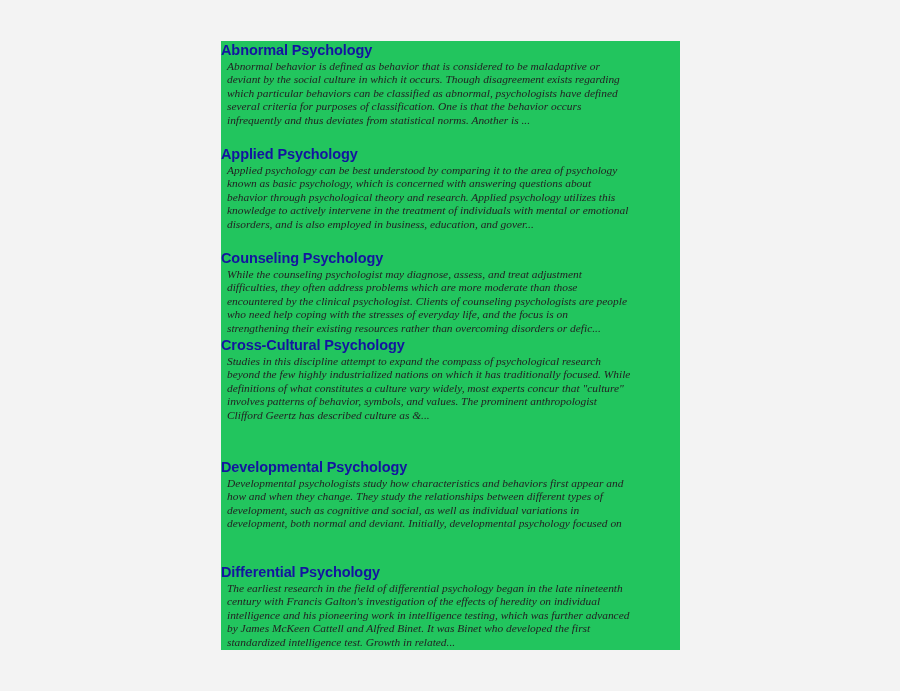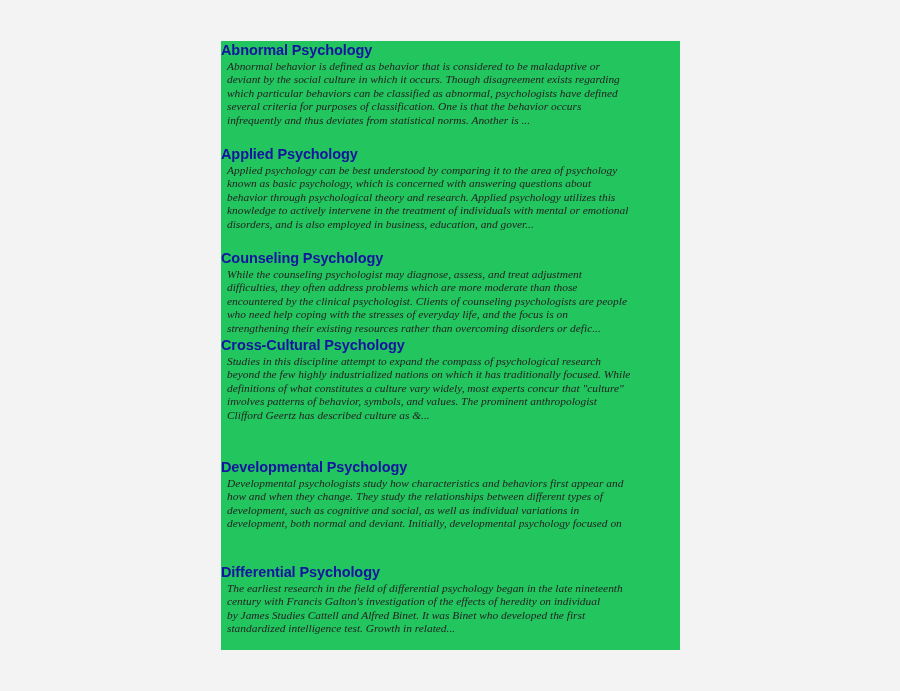--- a/index.html
+++ b/index.html
@@ -96,18 +96,19 @@
       <span>development, such as cognitive and social, as well as individual variations in</span>
       <span>development, both normal and deviant. Initially, developmental psychology focused on</span>
     </p>
   </div>
 
   <div class="entry" style="top:523px">
     <h2 class="entry-title">Differential Psychology</h2>
     <p class="entry-body">
       <span>The earliest research in the field of differential psychology began in the late nineteenth</span>
       <span>century with Francis Galton's investigation of the effects of heredity on individual</span>
-      <span>by James Studies Cattell and Alfred Binet. It was Binet who developed the first</span>
+      <span>intelligence and his pioneering work in intelligence testing, which was further advanced</span>
+      <span>by James McKeen Cattell and Alfred Binet. It was Binet who developed the first</span>
       <span>standardized intelligence test. Growth in related...</span>
     </p>
   </div>
 
 </div>
 
 </body></html>

